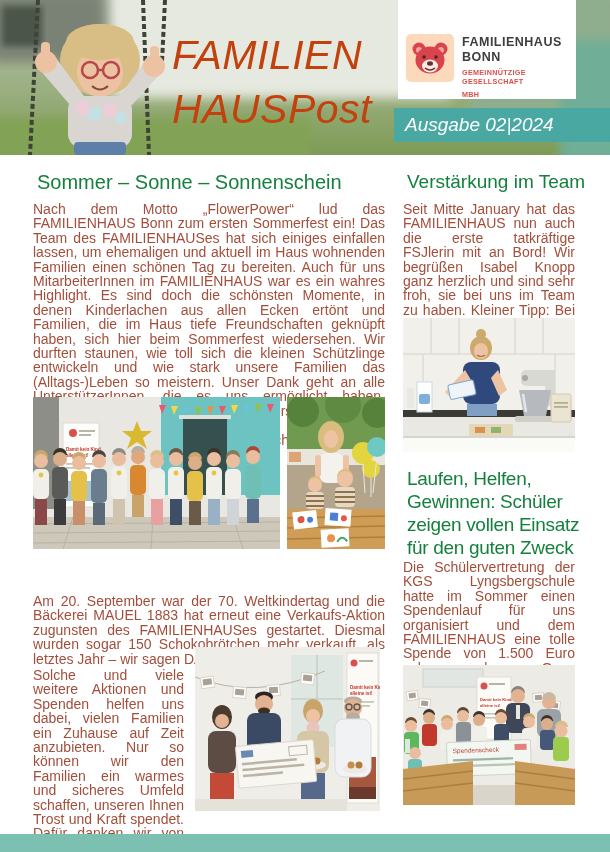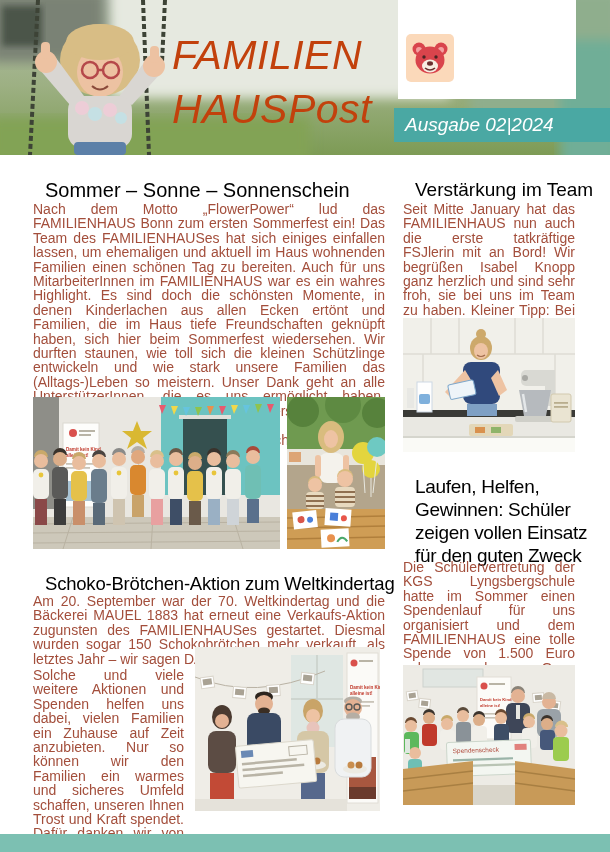--- a/index.html
+++ b/index.html
@@ -29,21 +29,21 @@
   }
   .logo-org  { font-size:12.5px; font-weight:bold; color:#3d3d3b; letter-spacing:0.5px; line-height:14px; padding-top:1px; }
   .logo-sub  { font-size:7.2px;  font-weight:bold; color:#d9504c; letter-spacing:0.3px; line-height:9px;  margin-top:4px; }
   .issue-bar {
     position:absolute; left:394px; top:108px; width:216px; height:34px;
     background:#4aa8a3; color:#ffffff; font-style:italic; font-size:19px;
     display:flex; align-items:center; padding-left:11px; box-sizing:border-box;text-align:right;
   }
 
   
-  .h-teal { position:absolute; color:#000000; font-weight:400; margin:12px; }
+  .h-teal { position:absolute; color:#15803d; font-weight:400; margin:4px; }
   .body-text {
     position:absolute; font-size:14px; line-height:14.4px;
     color:#a34e3b; text-align:justify;
   }
   .dot { color:#2ba6a1; font-weight:bold; }
 
   #t-sommer { left:33px; top:167px; width:360px; font-size:20px; }
   #b-sommer { left:33px; top:202px; width:352px; }
   #b-sommer .closing { margin-top:0; text-align:left; }
 
@@ -141,20 +141,26 @@
             <circle cx="9" cy="12" r="3" fill="#f3a0a0"></circle>
             <circle cx="31" cy="12" r="3" fill="#f3a0a0"></circle>
             <ellipse cx="20" cy="22" rx="14.5" ry="13.5" fill="#d9444c"></ellipse>
             <ellipse cx="20" cy="28" rx="8" ry="6.5" fill="#f7ede2"></ellipse>
             <ellipse cx="20" cy="25.5" rx="3" ry="2.2" fill="#6a2e2e"></ellipse>
             <path d="M15,30 Q20,34 25,30" stroke="#6a2e2e" stroke-width="1.6" fill="none"></path>
             <circle cx="14" cy="19" r="1.7" fill="#4a2424"></circle>
             <circle cx="26" cy="19" r="1.7" fill="#4a2424"></circle>
           </svg>
         </div>
+        <div class="logo-text">
+          <div class="logo-org">FAMILIENHAUS</div>
+          <div class="logo-org">BONN</div>
+          <div class="logo-sub">GEMEINNÜTZIGE GESELLSCHAFT</div>
+          <div class="logo-sub">MBH</div>
+        </div>
       </div>
     </div>
 
     <div class="issue-bar">
       <span>Ausgabe 02|2024</span>
     </div>
   </div>
 
   <h2 class="h-teal" id="t-sommer">Sommer – Sonne – Sonnenschein</h2>
   <div class="body-text" id="b-sommer">
@@ -342,21 +348,20 @@
           </g>
         <g transform="rotate(-3 48 140)">
             <rect x="34" y="132" width="28" height="18" fill="#ffffff"></rect>
             <circle cx="44" cy="141" r="4" fill="#e8914e"></circle>
             <path d="M50,145 q5,-8 10,0" stroke="#4aa86a" stroke-width="2" fill="none"></path>
           </g>
       </g>
     </svg>
   </div>
 
-  <h2 class="h-teal" id="t-schoko">Schoko-Brötchen-Aktion zum Weltkindertag</h2>
   <div class="body-text" id="b-schoko-intro">Am 20. September war der 70. Weltkindertag und die Bäckerei MAUEL 1883 hat erneut eine Verkaufs-Aktion zugunsten des FAMILIENHAUSes gestartet. Diesmal wurden sogar 150 Schokobrötchen mehr verkauft, als letztes Jahr – wir sagen DANKE!</div>
   <div class="body-text" id="b-schoko-side">
     <span>Solche und viele weitere Aktionen und Spenden helfen uns dabei, vielen Familien ein Zuhause auf Zeit anzubieten. Nur so können wir den Familien ein warmes und sicheres Umfeld schaffen, unseren Ihnen Trost und Kraft spendet. Dafür danken wir von ganzem Herzen!</span> <span class="dot">•</span>
   </div>
 
   <div class="photo" id="photo-mauel">
     <svg width="185" height="164" viewBox="0 0 185 164">
       <rect width="185" height="164" fill="#efede7"></rect>
       <rect x="96" y="8" width="52" height="92" fill="#dfe7e3"></rect>
       <g stroke="#c9cfc9" stroke-width="1.5">

